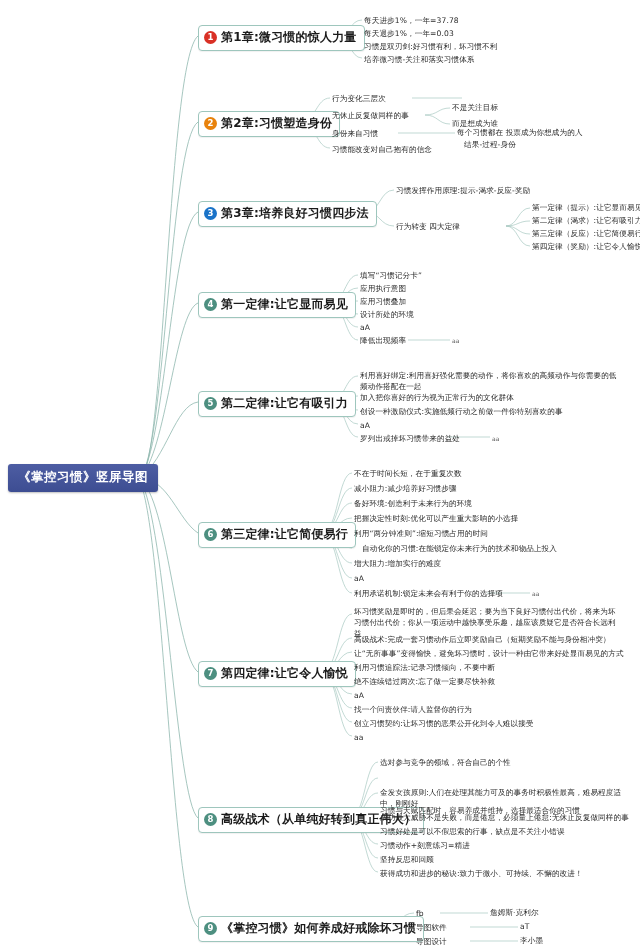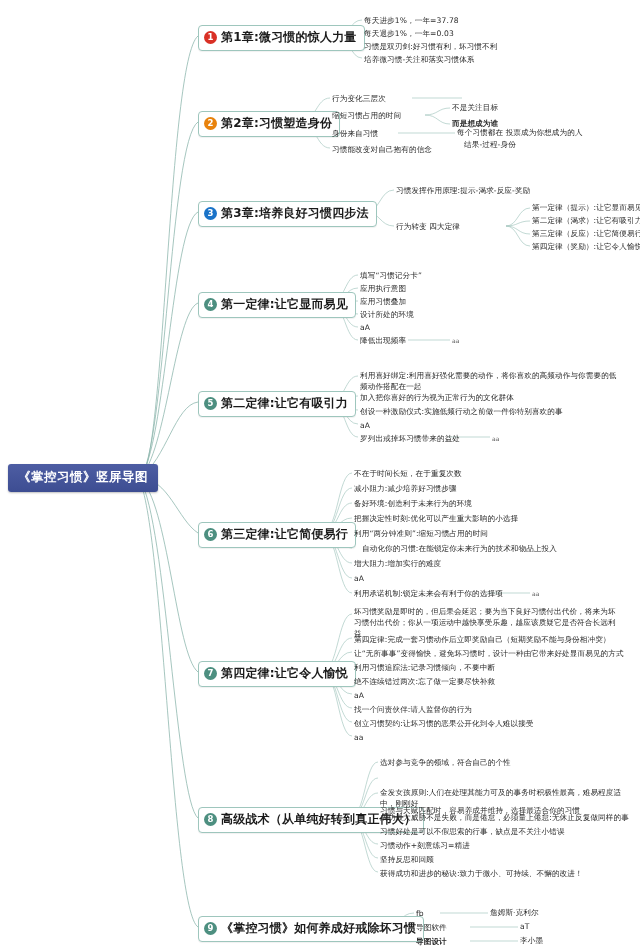--- a/index.html
+++ b/index.html
@@ -184,23 +184,23 @@
   <div class="leaf nowrap" style="left:364px;top:28px;">每天退步1%，一年=0.03</div>
   <div class="leaf nowrap" style="left:364px;top:41px;">习惯是双刃剑:好习惯有利，坏习惯不利</div>
   <div class="leaf nowrap" style="left:364px;top:54px;">培养微习惯-关注和落实习惯体系</div>
 
   <div class="chapter" style="left:198px;top:111px;">
     <span class="badge" style="background:#e8820c">2</span>
     <span class="ctext">第2章:习惯塑造身份</span>
   </div>
   <div class="leaf nowrap" style="left:332px;top:93px;">行为变化三层次</div>
   <div class="sub" style="left:464px;top:93px;margin-top:47px;">结果-过程-身份</div>
-  <div class="leaf nowrap" style="left:332px;top:110px;">缩短习惯占用的时间</div>
+  <div class="leaf nowrap" style="left:332px;top:110px;">无休止反复做同样的事</div>
   <div class="sub" style="left:452px;top:103px;">不是关注目标</div>
-  <div class="sub" style="left:452px;top:119px;font-weight:bold;">而是想成为谁</div>
+  <div class="sub" style="left:452px;top:119px;">而是想成为谁</div>
   <div class="leaf nowrap" style="left:332px;top:128px;">身份来自习惯</div>
   <div class="sub" style="left:457px;top:128px;">每个习惯都在 投票成为你想成为的人</div>
   <div class="leaf nowrap" style="left:332px;top:144px;">习惯能改变对自己抱有的信念</div>
 
   <div class="chapter" style="left:198px;top:201px;">
     <span class="badge" style="background:#1a73c8">3</span>
     <span class="ctext">第3章:培养良好习惯四步法</span>
   </div>
   <div class="leaf nowrap" style="left:396px;top:185px;">习惯发挥作用原理:提示-渴求-反应-奖励</div>
   <div class="leaf nowrap" style="left:396px;top:221px;">行为转变 四大定律</div>
@@ -245,21 +245,21 @@
   <div class="leaf nowrap" style="left:354px;top:558px;">增大阻力:增加实行的难度</div>
   <div class="leaf nowrap" style="left:354px;top:573px;">aA</div>
   <div class="leaf nowrap" style="left:354px;top:588px;">利用承诺机制:锁定未来会有利于你的选择项</div>
   <div class="tiny" style="left:532px;top:590px;">aa</div>
 
   <div class="chapter" style="left:198px;top:661px;">
     <span class="badge" style="background:#4d8f80">7</span>
     <span class="ctext">第四定律:让它令人愉悦</span>
   </div>
   <div class="leaf wrapped" style="left:354px;top:606px;width:264px;">坏习惯奖励是即时的，但后果会延迟；要为当下良好习惯付出代价，将来为坏习惯付出代价；你从一项运动中越快享受乐趣，越应该质疑它是否符合长远利益</div>
-  <div class="leaf nowrap" style="left:354px;top:634px;">第四定律:完成一套习惯动作后立即奖励自己（短期奖励不能与身份相冲突）</div>
+  <div class="leaf nowrap" style="left:354px;top:634px;">高级战术:完成一套习惯动作后立即奖励自己（短期奖励不能与身份相冲突）</div>
   <div class="leaf nowrap" style="left:354px;top:648px;">让“无所事事”变得愉快，避免坏习惯时，设计一种由它带来好处显而易见的方式</div>
   <div class="leaf nowrap" style="left:354px;top:662px;">利用习惯追踪法:记录习惯倾向，不要中断</div>
   <div class="leaf nowrap" style="left:354px;top:676px;">绝不连续错过两次:忘了做一定要尽快补救</div>
   <div class="leaf nowrap" style="left:354px;top:690px;">aA</div>
   <div class="leaf nowrap" style="left:354px;top:704px;">找一个问责伙伴:请人监督你的行为</div>
   <div class="leaf nowrap" style="left:354px;top:718px;">创立习惯契约:让坏习惯的恶果公开化到令人难以接受</div>
   <div class="leaf nowrap" style="left:354px;top:732px;">aa</div>
 
   <div class="chapter" style="left:198px;top:807px;">
     <span class="badge" style="background:#4d8f80">8</span>
@@ -275,16 +275,16 @@
   <div class="leaf nowrap" style="left:380px;top:868px;text-align:right;">获得成功和进步的秘诀:致力于微小、可持续、不懈的改进！</div>
 
   <div class="chapter" style="left:198px;top:916px;">
     <span class="badge" style="background:#4d8f80">9</span>
     <span class="ctext">《掌控习惯》如何养成好戒除坏习惯</span>
   </div>
   <div class="leaf nowrap" style="left:416px;top:908px;">fb</div>
   <div class="sub" style="left:490px;top:908px;">詹姆斯·克利尔</div>
   <div class="leaf nowrap" style="left:416px;top:922px;">导图软件</div>
   <div class="sub" style="left:520px;top:922px;">aT</div>
-  <div class="leaf nowrap" style="left:416px;top:936px;font-weight:bold;">导图设计</div>
+  <div class="leaf nowrap" style="left:416px;top:936px;">导图设计</div>
   <div class="sub" style="left:520px;top:936px;">李小墨</div>
 
 </div>
 
 </body></html>

